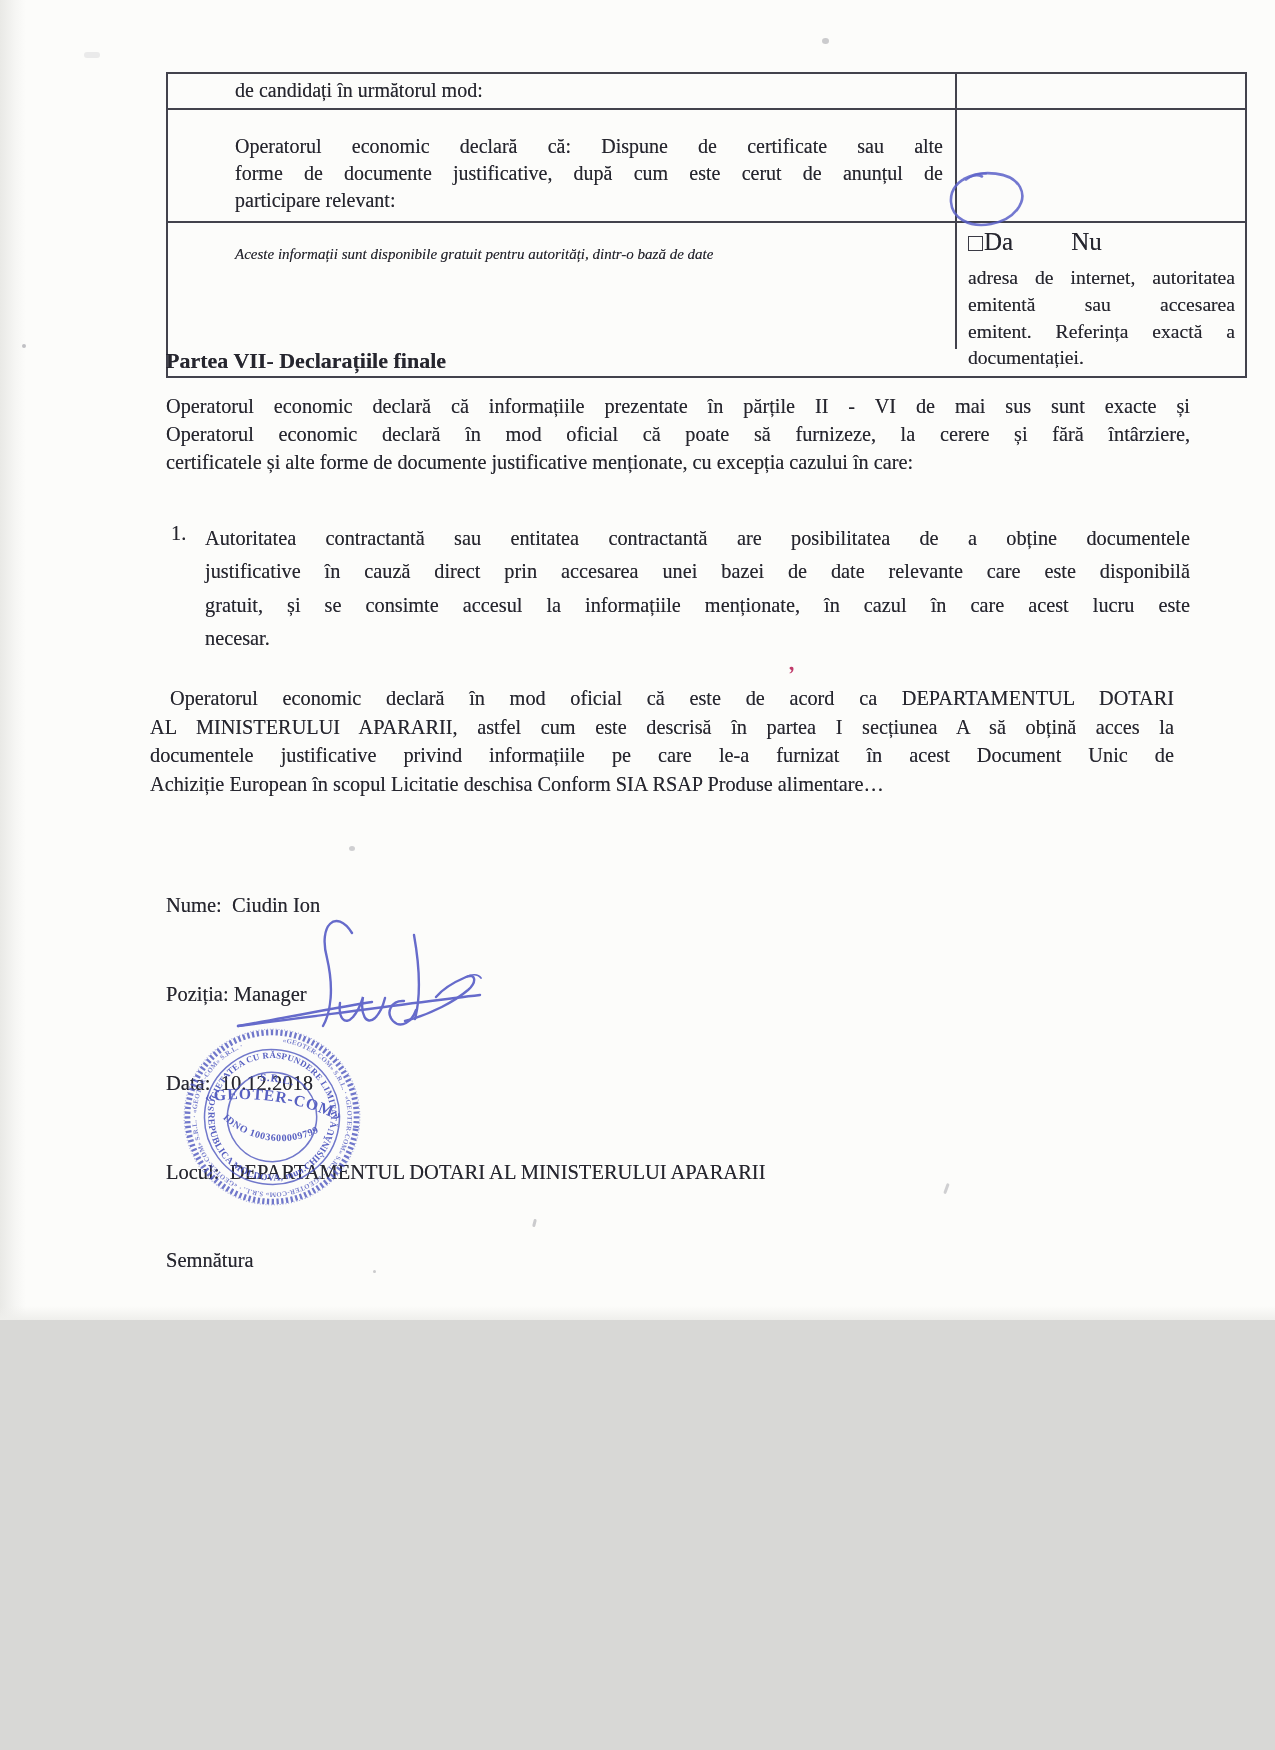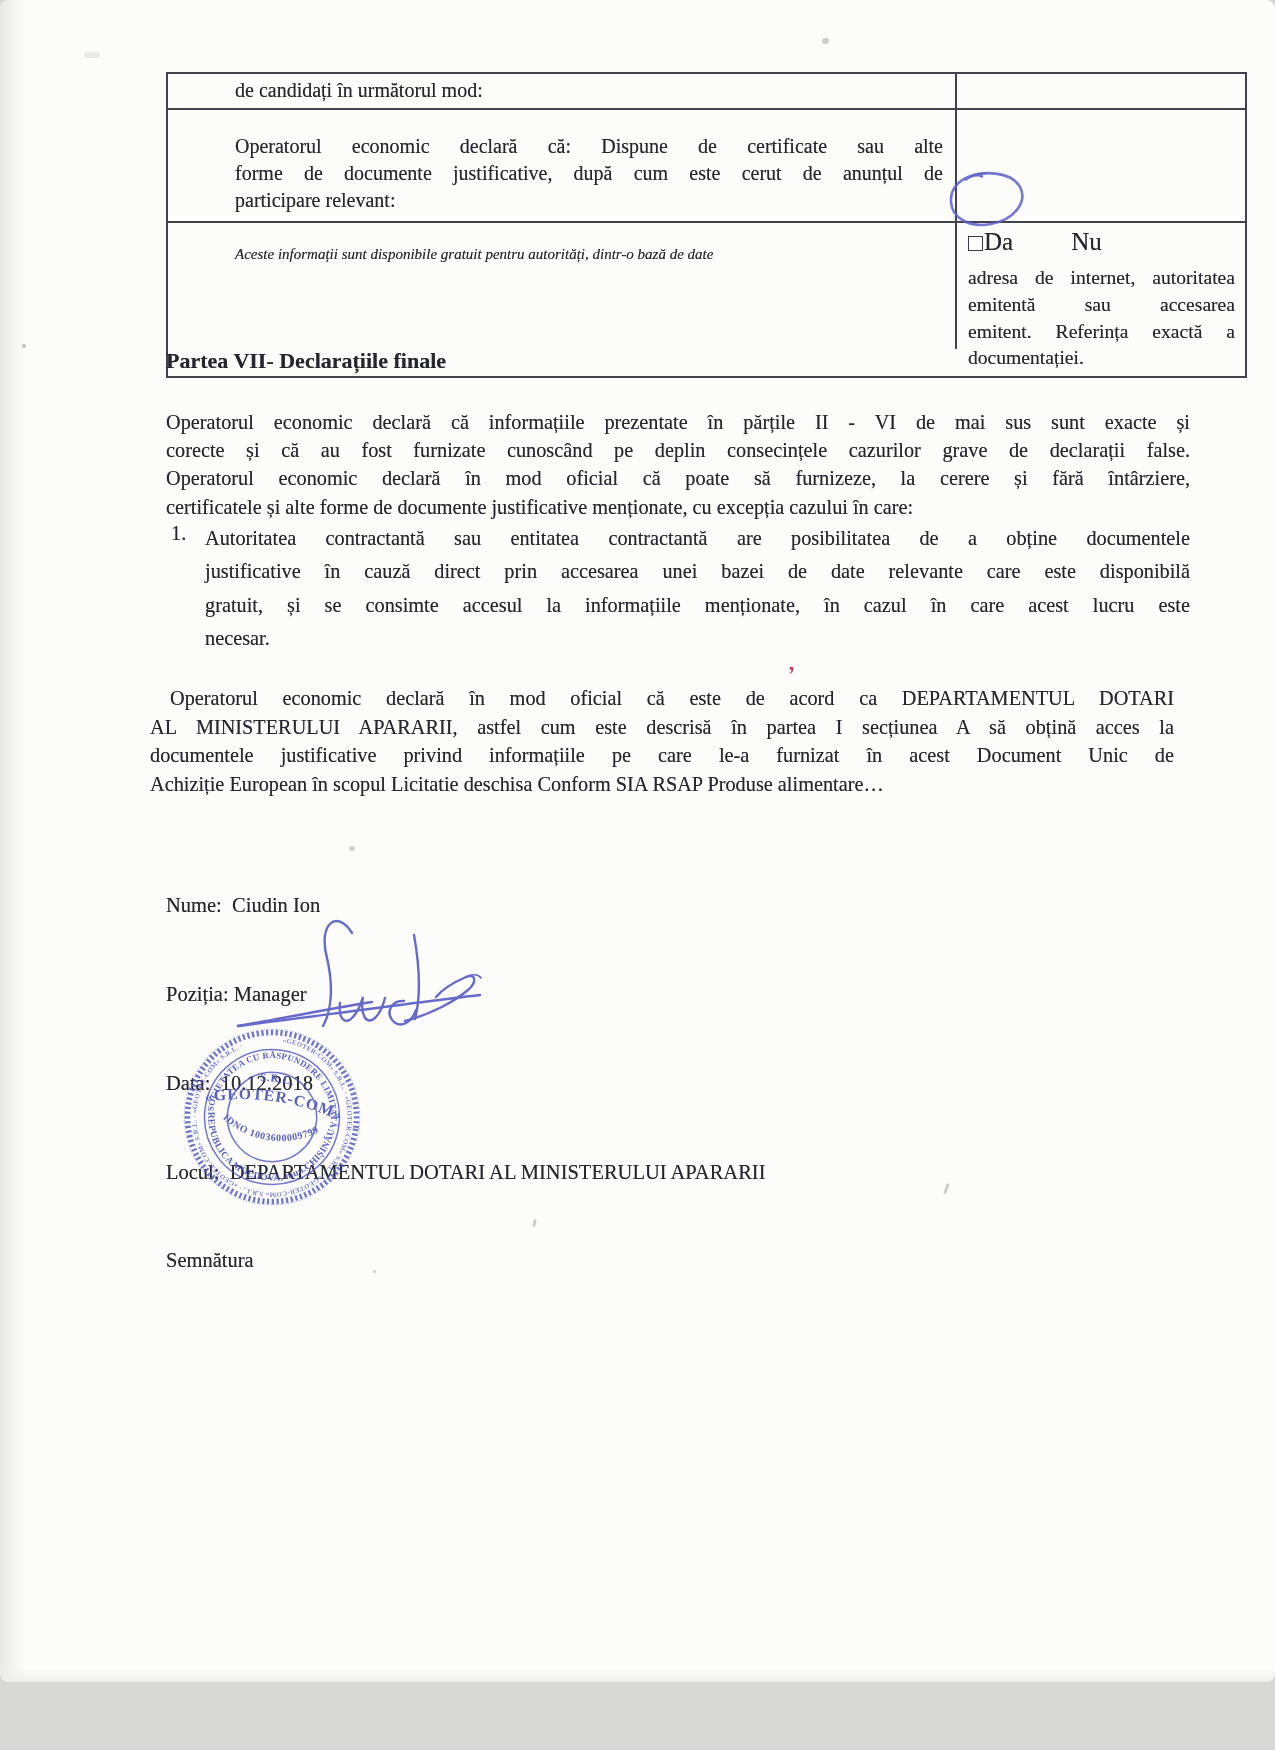--- a/index.html
+++ b/index.html
@@ -1,23 +1,22 @@
 <!DOCTYPE html>
 <html><head>
 <meta charset="utf-8">
 <style>
   html,body{margin:0;padding:0;background:#d8d8d6;}
   .page{
     position:relative;
-    width:1275px;height:1682px;
+    width:1275px;height:1320px;
     background:#fcfcfa;
     font-family:"Liberation Serif", serif;
     color:#26262e;
     overflow:hidden;
-    border-radius:9px;
   }
   
   .scan-edge-left{position:absolute;left:0;top:0;width:26px;height:1750px;
     background:linear-gradient(to right,#e9e9e6,#f6f6f4 60%,rgba(250,250,248,0));}
   .scan-edge-bottom{position:absolute;left:0;bottom:0;width:1275px;height:14px;
     background:linear-gradient(to top,#efefec,rgba(250,250,248,0));}
   .speck{position:absolute;background:#9a9aa0;border-radius:50%;opacity:.5;}
 
   
   .doc-table{
@@ -105,23 +104,22 @@
     </div>
   </div>
 
   <svg class="dacircle-svg" width="90" height="64" viewBox="0 0 90 64">
     <path d="M20,10 C38,0 68,3 76,18 C84,33 70,51 47,55 C25,59 8,49 7,33 C6,19 16,11 25,8 C30,6 35,6 38,7.5" fill="none" stroke="#5a60c8" stroke-width="2.6" stroke-linecap="round" opacity=".85"></path>
     <path d="M22,11 C28,6 36,4 42,4.5" fill="none" stroke="#5a60c8" stroke-width="2" stroke-linecap="round" opacity=".7"></path>
   </svg>
 
   <div class="abs h1 soft" style="left:166px;top:348px;">Partea VII- Declarațiile finale</div>
 
-  <div class="abs para" style="left:166px;top:408px;">
+  <div class="abs para" style="left:166px;top:392px;">
     <div class="jline soft">Operatorul economic declară că informațiile prezentate în părțile II - VI de mai sus sunt exacte și</div>
-    <div class="jline soft">corecte și că au fost furnizate cunoscând pe deplin consecințele cazurilor grave de declarații false.</div>
     <div class="jline soft">Operatorul economic declară în mod oficial că poate să furnizeze, la cerere și fără întârziere,</div>
     <div class="nline soft">certificatele și alte forme de documente justificative menționate, cu excepția cazului în care:</div>
   </div>
 
   <div class="abs list-num soft" style="left:171px;top:522px;">1.</div>
   <div class="abs list-body" style="left:205px;top:522px;">
     <div class="jline soft">Autoritatea contractantă sau entitatea contractantă are posibilitatea de a obține documentele</div>
     <div class="jline soft">justificative în cauză direct prin accesarea unei bazei de date relevante care este disponibilă</div>
     <div class="jline soft">gratuit, și se consimte accesul la informațiile menționate, în cazul în care acest lucru este</div>
     <div class="nline soft">necesar.</div>

